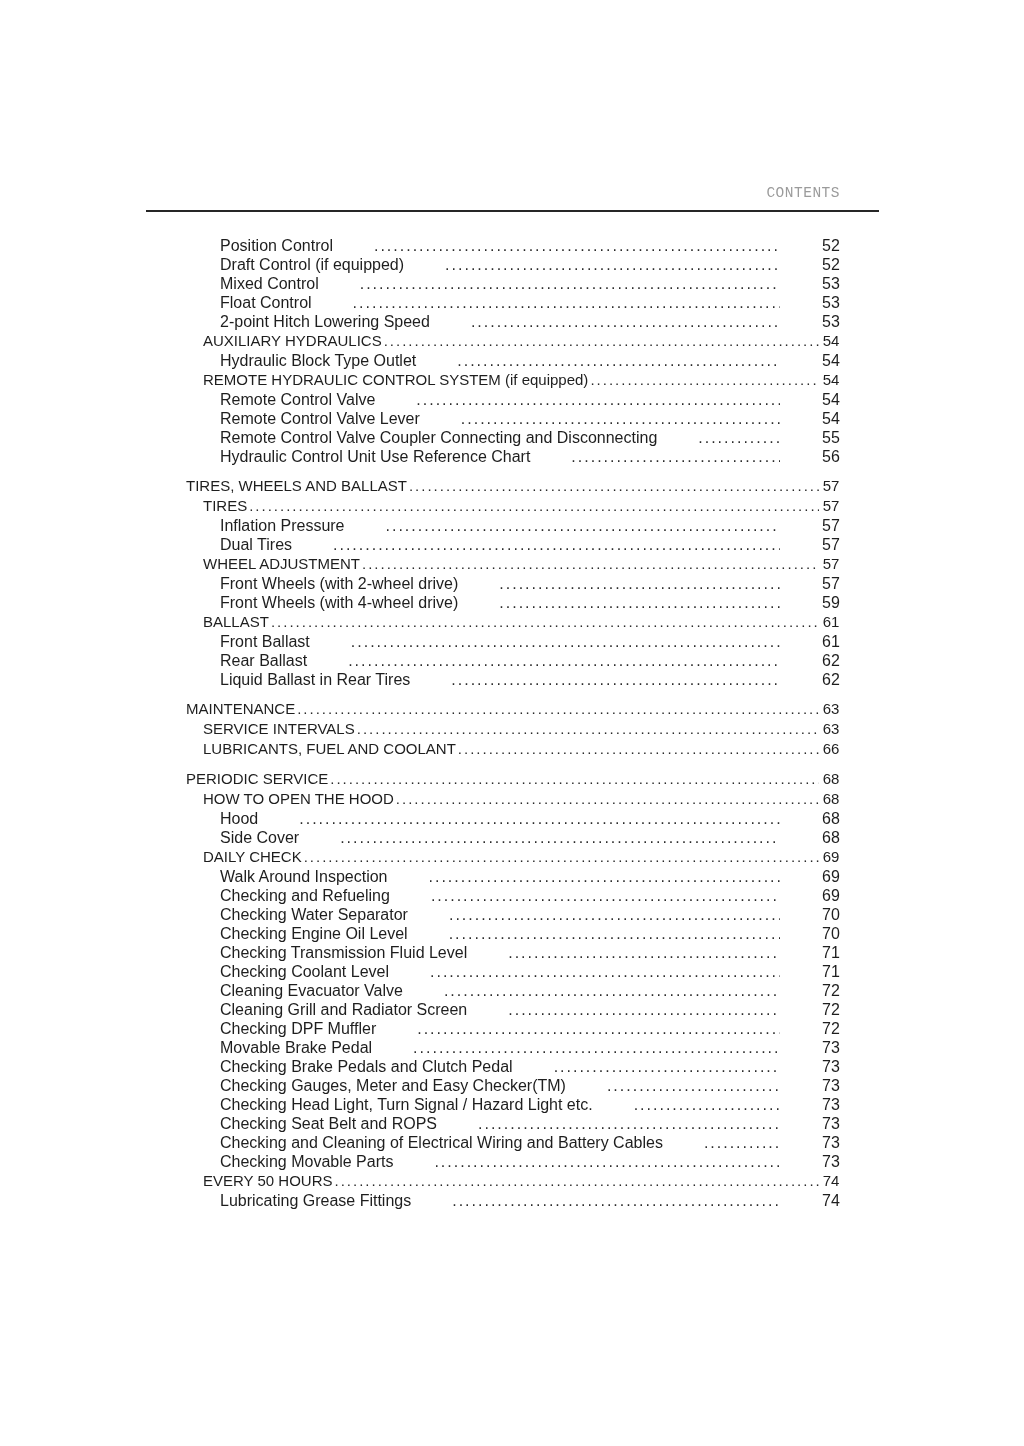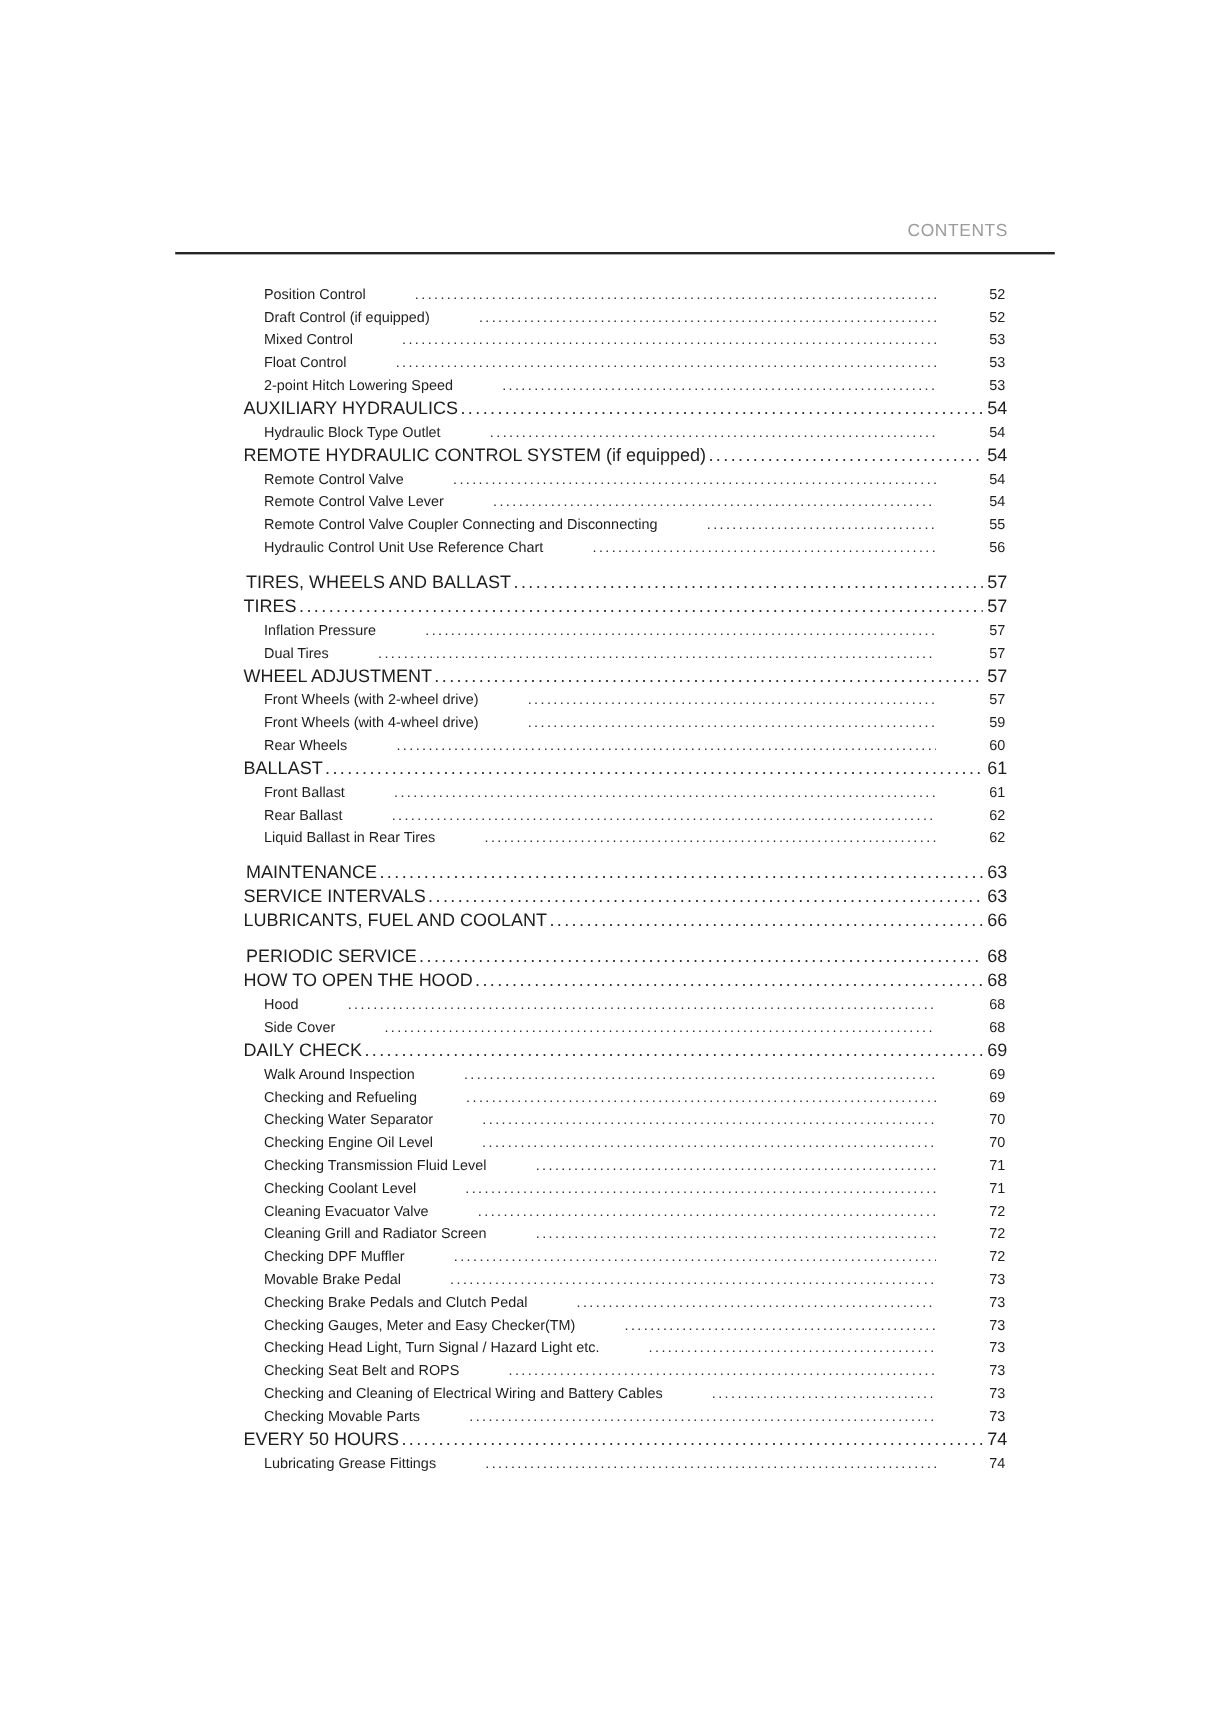--- a/index.html
+++ b/index.html
@@ -16,20 +16,21 @@
     color: #1e1e1e;
   }
   .contents-label {
     position: absolute;
     top: 186px;
     right: 184px;
     font-size: 14.5px;
     line-height: 1;
     letter-spacing: 0.5px;
     color: #9b9b9b;
+    font-family: Liberation Mono, monospace;
   }
   .header-rule {
     position: absolute;
     top: 210px;
     left: 146px;
     width: 733px;
     height: 2px;
     background: #262626;
   }
   .toc {
@@ -40,29 +41,28 @@
   }
   .toc-row {
     display: flex;
     align-items: baseline;
     white-space: nowrap;
   }
   .toc-row.lv1 {
     font-size: 15px;
     line-height: 21px;
     padding-left: 0;
-    margin-left: 19px;
   }
   .toc-row.lv2 {
     font-size: 15px;
     line-height: 20px;
     padding-left: 17px;
   }
   .toc-row.lv3 {
-    font-size: 12px;
+    font-size: 16px;
     line-height: 19px;
     padding-left: 34px;
     gap: 39px;
   }
   .toc-row.gap {
     margin-top: 9px;
   }
   .toc-label {
     flex: 0 0 auto;
   }
@@ -181,25 +181,20 @@
     <div class="toc-row lv3">
     <span class="toc-label">Front Wheels (with 2-wheel drive)</span>
     <span class="dot-leader"></span>
     <span class="toc-page">57</span>
   </div>
     <div class="toc-row lv3">
     <span class="toc-label">Front Wheels (with 4-wheel drive)</span>
     <span class="dot-leader"></span>
     <span class="toc-page">59</span>
   </div>
-    <div class="toc-row lv3">
-    <span class="toc-label">Rear Wheels</span>
-    <span class="dot-leader"></span>
-    <span class="toc-page">60</span>
-  </div>
     <div class="toc-row lv2">
     <span class="toc-label">BALLAST</span>
     <span class="dot-leader"></span>
     <span class="toc-page">61</span>
   </div>
     <div class="toc-row lv3">
     <span class="toc-label">Front Ballast</span>
     <span class="dot-leader"></span>
     <span class="toc-page">61</span>
   </div>

